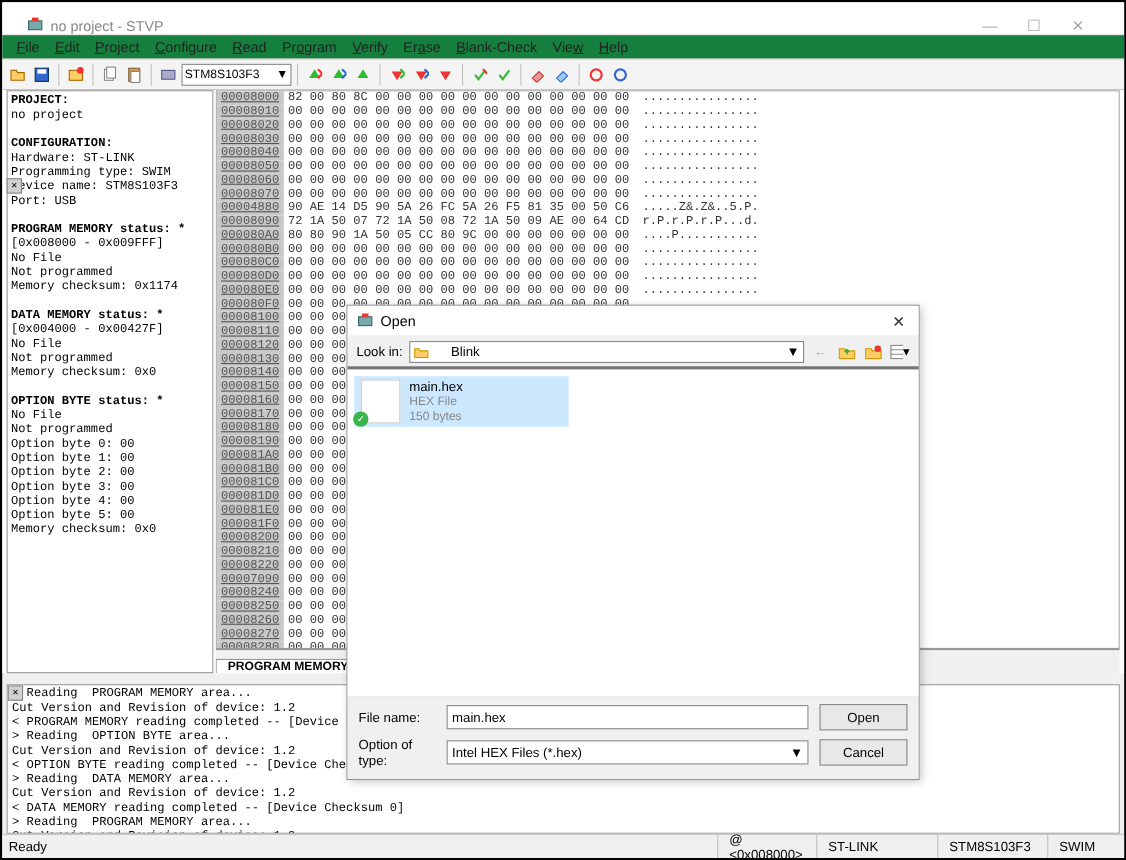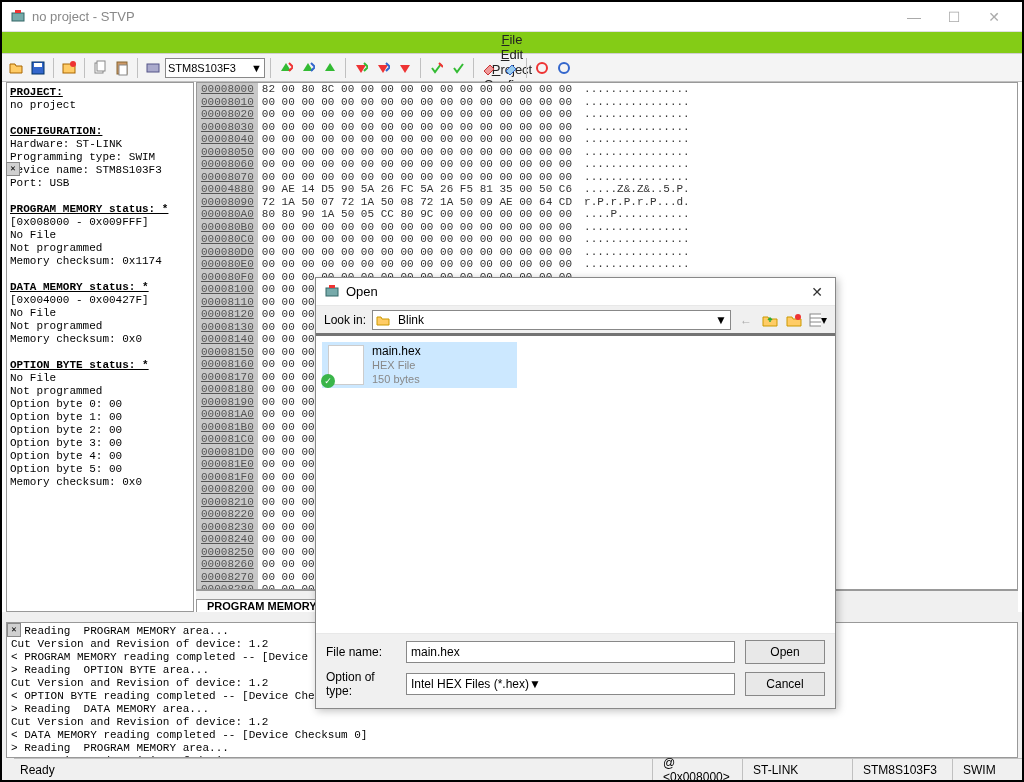--- a/index.html
+++ b/index.html
@@ -11,37 +11,36 @@
     overflow: hidden;
     width: 1024px;
     height: 782px;
     position: relative;
     border: 2px solid #000;
   }
   .titlebar {
     height: 30px;
     background: #fff;
     display: flex;
-    align-items: center;
-    padding: 0 8px;
+    align-items: flex-end;
+    padding: 0 22px;
     color: #888;
     border-bottom: 1px solid #e0e0e0;
   }
   .titlebar .icon { margin-right: 6px; }
   .titlebar .title { flex: 1; font-size: 13px; }
   .titlebar .winbtn { width: 40px; text-align: center; color: #aaa; font-size: 14px; }
   .menubar {
     height: 22px;
-    background: #84cc16;
+    background: #15803d;
     display: flex;
     align-items: center;
     padding: 0 6px;
     border-bottom: 1px solid #d0d0d0;
     font-size: 13px;
-    flex-direction: column;
   }
   .menubar span { padding: 0 7px; color: #222; }
   .menubar span u { text-decoration: underline; }
   .toolbar {
     height: 28px;
     background: #f4f4f4;
     display: flex;
     align-items: center;
     padding: 0 4px;
     border-bottom: 1px solid #c0c0c0;
@@ -64,21 +63,21 @@
     border: 1px solid #999;
     margin: 0 2px 0 4px;
     background: #fff;
     font-family: "Courier New", monospace;
     font-size: 11px;
     line-height: 13px;
     padding: 3px;
     overflow: hidden;
     white-space: pre;
   }
-  .left-panel .u { text-decoration: underline; font-weight: bold; }
+  .left-panel .u { font-weight: bold; }
   .left-panel .b { font-weight: bold; }
   .hex-panel {
     flex: 1;
     display:flex;
     flex-direction: column;
     margin-right: 4px;
     overflow:hidden;
   }
   .hex-area {
     border: 1px solid #999;
@@ -102,21 +101,21 @@
     background:#fff;
     font-family:"Courier New", monospace;
     font-size:11px;
     line-height:13px;
     padding:2px 4px;
     overflow:hidden;
   }
   .log-close { position:absolute; left:0; top:0; width:14px; height:14px; background:#d0d0d0; border:1px solid #888; font-size:9px; display:flex; align-items:center; justify-content:center;}
   .log-body { margin-left:0; white-space:pre;}
   .statusbar {
-    position:absolute; bottom:0; left:12px; right:0; height:22px;
+    position:absolute; bottom:0; left:0; right:0; height:22px;
     background:#f0f0f0;
     border-top:1px solid #c0c0c0;
     display:flex;
     align-items:center;
     font-size:12px;
   }
   .statusbar .cell { border-left:1px solid #c0c0c0; padding:0 10px; height:100%; display:flex; align-items:center;}
   .statusbar .first { border:none; flex:1; padding-left:6px;}
   
   .dialog {
@@ -135,21 +134,21 @@
   }
   .dialog .dlg-title .t { flex:1; font-size:13px; color:#000;}
   .dialog .dlg-title .x { width:20px; text-align:center; font-size:14px; color:#333;}
   .dialog .dlg-toolbar {
     height:30px; background:#f0f0f0;
     display:flex; align-items:center; padding:0 8px; gap:6px;
     border-bottom:3px solid #737373;
   }
   .dialog .lookin-select {
     flex:1; height:20px; border:1px solid #888; background:#fff;
-    display:flex; align-items:center; padding:0 3px; gap:8px;
+    display:flex; align-items:center; padding:0 3px; gap:20px;
   }
   .dialog .icon-btn { width:18px; height:18px; display:flex; align-items:center; justify-content:center;}
   .dialog .file-area {
     flex:1; background:#fff; padding:6px;
   }
   .dialog .file-item {
     display:flex; align-items:center;
     width:195px; height:46px;
     background:#cce8ff;
     padding:3px 6px; gap:8px;
@@ -171,21 +170,21 @@
     grid-template-columns: 70px 1fr 80px;
     grid-gap:6px 10px;
     align-items:center;
     background:#f0f0f0;
     border-top:1px solid #e8e8e8;
   }
   .dialog input.text, .dialog .combo {
     height:22px; width:100%;
     border:1px solid #888; background:#fff; font-size:12px; padding:0 4px;
   }
-  .dialog .combo { display:flex; align-items:center; }
+  .dialog .combo { display:flex; align-items:center; justify-content:space-between;}
   .dialog button {
     height:24px; background:#e8e8e8; border:1px solid #888; font-size:12px;
   }
   svg { display:block; }
   .folder-icon { width:14px; height:12px;}
 </style>
 </head>
 <body>
 
 <div class="titlebar">
@@ -393,21 +392,21 @@
 <span class="hex-addr">00008190</span><span class="hex-bytes">00 00 00 00 00 00 00 00 00 00 00 00 00 00 00 00</span><span class="hex-ascii"></span>
 <span class="hex-addr">000081A0</span><span class="hex-bytes">00 00 00 00 00 00 00 00 00 00 00 00 00 00 00 00</span><span class="hex-ascii"></span>
 <span class="hex-addr">000081B0</span><span class="hex-bytes">00 00 00 00 00 00 00 00 00 00 00 00 00 00 00 00</span><span class="hex-ascii"></span>
 <span class="hex-addr">000081C0</span><span class="hex-bytes">00 00 00 00 00 00 00 00 00 00 00 00 00 00 00 00</span><span class="hex-ascii"></span>
 <span class="hex-addr">000081D0</span><span class="hex-bytes">00 00 00 00 00 00 00 00 00 00 00 00 00 00 00 00</span><span class="hex-ascii"></span>
 <span class="hex-addr">000081E0</span><span class="hex-bytes">00 00 00 00 00 00 00 00 00 00 00 00 00 00 00 00</span><span class="hex-ascii"></span>
 <span class="hex-addr">000081F0</span><span class="hex-bytes">00 00 00 00 00 00 00 00 00 00 00 00 00 00 00 00</span><span class="hex-ascii"></span>
 <span class="hex-addr">00008200</span><span class="hex-bytes">00 00 00 00 00 00 00 00 00 00 00 00 00 00 00 00</span><span class="hex-ascii"></span>
 <span class="hex-addr">00008210</span><span class="hex-bytes">00 00 00 00 00 00 00 00 00 00 00 00 00 00 00 00</span><span class="hex-ascii"></span>
 <span class="hex-addr">00008220</span><span class="hex-bytes">00 00 00 00 00 00 00 00 00 00 00 00 00 00 00 00</span><span class="hex-ascii"></span>
-<span class="hex-addr">00008230</span><span class="hex-bytes">00 00 00 00 00 00 00 00 00 00 00 00 00 00 00 00</span><span class="hex-ascii"></span>
+<span class="hex-addr">00007090</span><span class="hex-bytes">00 00 00 00 00 00 00 00 00 00 00 00 00 00 00 00</span><span class="hex-ascii"></span>
 <span class="hex-addr">00008240</span><span class="hex-bytes">00 00 00 00 00 00 00 00 00 00 00 00 00 00 00 00</span><span class="hex-ascii"></span>
 <span class="hex-addr">00008250</span><span class="hex-bytes">00 00 00 00 00 00 00 00 00 00 00 00 00 00 00 00</span><span class="hex-ascii"></span>
 <span class="hex-addr">00008260</span><span class="hex-bytes">00 00 00 00 00 00 00 00 00 00 00 00 00 00 00 00</span><span class="hex-ascii"></span>
 <span class="hex-addr">00008270</span><span class="hex-bytes">00 00 00 00 00 00 00 00</span><span class="hex-ascii"></span>
 <span class="hex-addr">00008280</span><span class="hex-bytes">00 00 00 00 00 00 00 00</span><span class="hex-ascii"></span>
 
 
 
 
 

